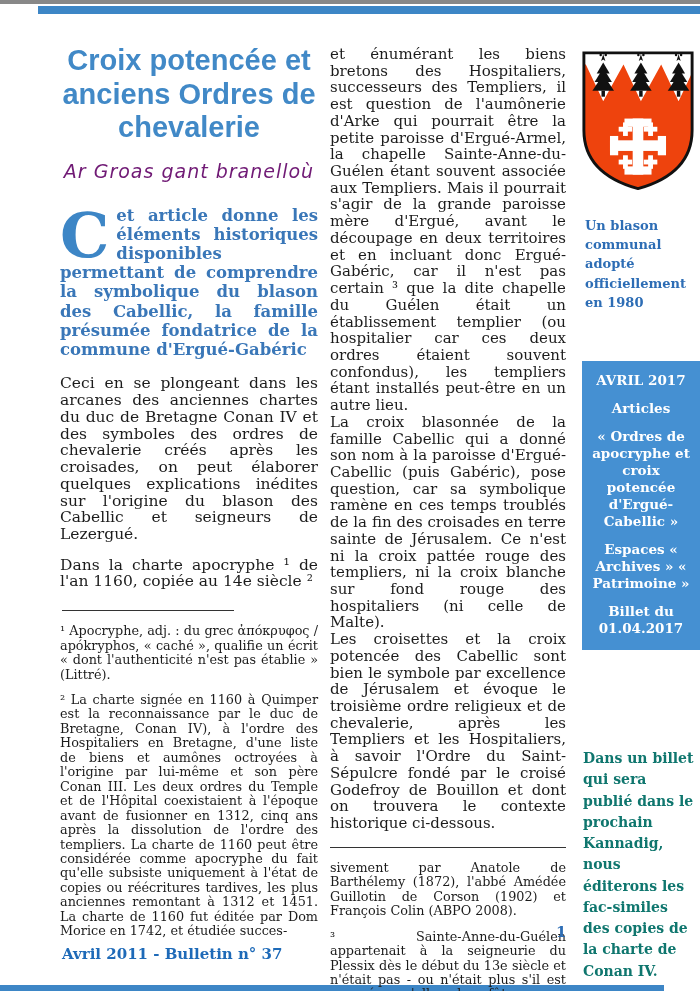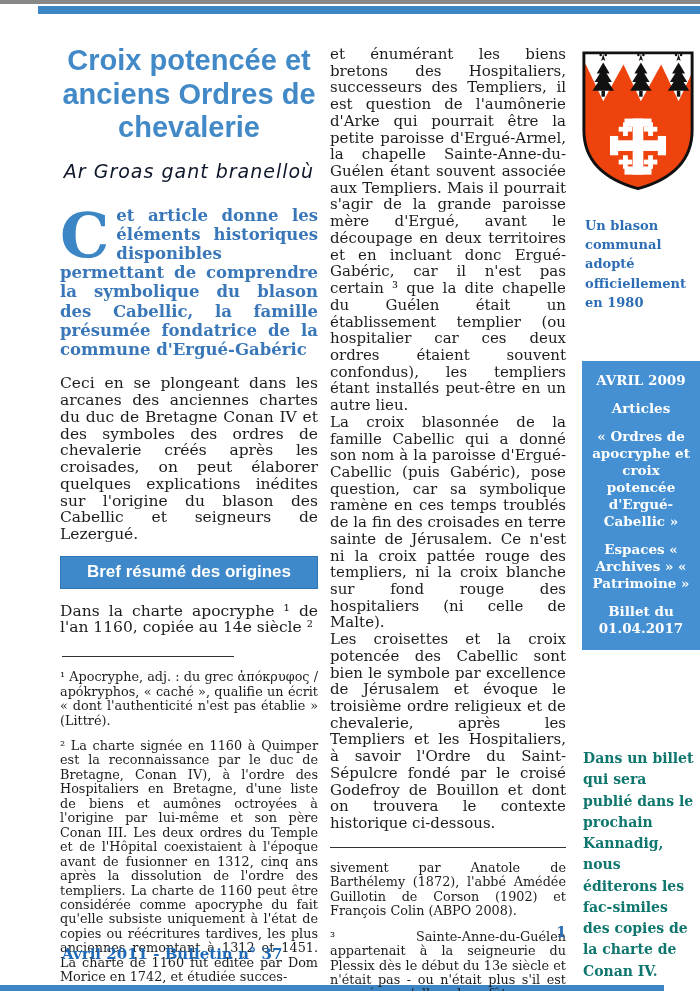--- a/index.html
+++ b/index.html
@@ -13,21 +13,21 @@
 
   .col-left{position:absolute;left:60px;top:40px;width:258px;}
   .col-mid{position:absolute;left:330px;top:42px;width:236px;}
 
   .title{
     font-family:"Liberation Sans", sans-serif;font-weight:bold;
     color:#4189c7;font-size:29px;line-height:1.16;text-align:center;margin:0;
   }
   .subtitle{
     font-family:"DejaVu Sans", sans-serif;font-style:italic;
-    color:#0f172a;font-size:19px;text-align:center;margin-top:15px;letter-spacing:1px;
+    color:#701a75;font-size:19px;text-align:center;margin-top:15px;letter-spacing:1px;
   }
   .lead{
     margin-top:24px;color:#3a77b8;font-weight:bold;font-size:16.5px;
     line-height:1.16;text-align:justify;
   }
   .dropcap{
     float:left;color:#3d86c6;font-weight:bold;font-size:62px;line-height:0.82;
     margin:5px 7px 0 0;font-family:"DejaVu Serif", serif;
   }
   .body-text{
@@ -80,21 +80,20 @@
   <div class="rule-bottom"></div>
 
   <div class="col-left">
     <h1 class="title">Croix potencée et anciens Ordres de chevalerie</h1>
     <div class="subtitle">Ar Groas gant branelloù</div>
 
     <p class="lead"><span class="dropcap">C</span><span>et article donne les éléments historiques disponibles permettant de comprendre la symbolique du blason des Cabellic, la famille présumée fondatrice de la commune d'Ergué-Gabéric</span></p>
 
     <p class="body-text mt16">Ceci en se plongeant dans les arcanes des anciennes chartes du duc de Bretagne Conan IV et des symboles des ordres de chevalerie créés après les croisades, on peut élaborer quelques explications inédites sur l'origine du blason des Cabellic et seigneurs de Lezergué.</p>
 
-    <div class="section-banner">Bref résumé des origines</div>
 
     <p class="body-text charte">Dans la charte apocryphe ¹ de l'an 1160, copiée au 14e siècle ²</p>
 
     <hr class="fn-rule left">
 
     <p class="footnote">¹ Apocryphe, adj. : du grec ἀπόκρυφος / apókryphos, « caché », qualifie un écrit « dont l'authenticité n'est pas établie » (Littré).</p>
     <p class="footnote">² La charte signée en 1160 à Quimper est la reconnaissance par le duc de Bretagne, Conan IV), à l'ordre des Hospitaliers en Bretagne, d'une liste de biens et aumônes octroyées à l'origine par lui-même et son père Conan III. Les deux ordres du Temple et de l'Hôpital coexistaient à l'époque avant de fusionner en 1312, cinq ans après la dissolution de l'ordre des templiers. La charte de 1160 peut être considérée comme apocryphe du fait qu'elle subsiste uniquement à l'état de copies ou réécritures tardives, les plus anciennes remontant à 1312 et 1451. La charte de 1160 fut éditée par Dom Morice en 1742, et étudiée succes-</p>
   </div>
 
   <div class="col-mid">
@@ -192,21 +191,21 @@
         </g>
       </g>
 
       <path d="M4,4 H116 V84 C116,117 94,135 60,144.5 C26,135 4,117 4,84 Z" fill="none" stroke="#111111" stroke-width="3"></path>
     </svg>
   </div>
 
   <div class="sidebar-caption">Un blason communal adopté officiellement en 1980</div>
 
   <div class="infobox">
-    <p>AVRIL 2009</p>
+    <p>AVRIL 2017</p>
     <p>Articles</p>
     <p>« Ordres de apocryphe et croix potencée d'Ergué-Cabellic »</p>
     <p>Espaces « Archives » « Patrimoine »</p>
     <p>Billet du 01.04.2017</p>
   </div>
 
   <div class="sidebar-note">Dans un billet qui sera publié dans le prochain Kannadig, nous éditerons les fac-similes des copies de la charte de Conan IV.</div>
 
   <div class="footer-issue">Avril 2011 - Bulletin n° 37</div>
   <div class="page-number">1</div>

